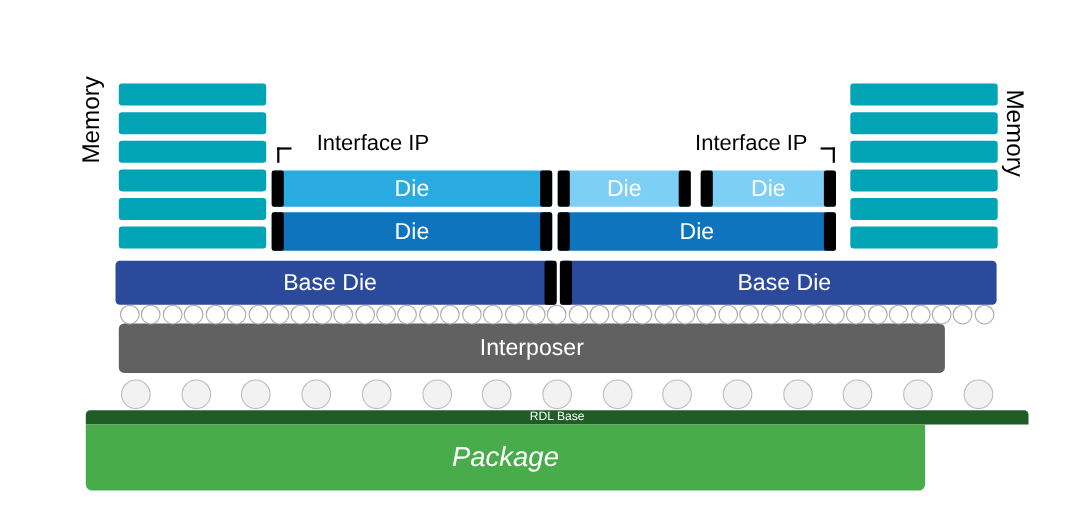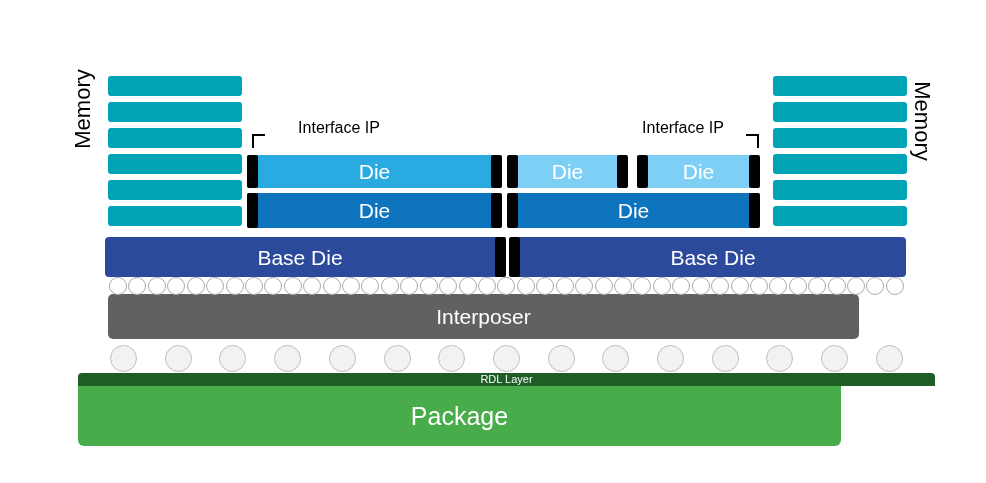--- a/index.html
+++ b/index.html
@@ -10,42 +10,42 @@
   .mem-label.left{left:83px;top:109px;transform:translate(-50%,-50%) rotate(-90deg);}
   .mem-label.right{left:922px;top:121px;transform:translate(-50%,-50%) rotate(90deg);}
 
   
   .mem-stack{position:absolute;top:76px;width:134px;display:flex;flex-direction:column;gap:6px;}
   .mem-stack.left{left:108px;}
   .mem-stack.right{left:773px;}
   .mem-bar{height:20px;background:var(--teal,#00A4B4);border-radius:3px;}
 
   
-  .ip-label{position:absolute;top:119px;transform:translateX(-50%);font-size:16px;color:#000;white-space:nowrap;}
+  .ip-label{position:absolute;top:119px;transform:translateX(-50%);font-size:20px;color:#000;white-space:nowrap;}
   .ip-label.left{left:339px;}
   .ip-label.right{left:683px;}
   .bracket{position:absolute;width:11px;height:12px;}
   .bracket.left{left:252px;top:134px;border-left:2.5px solid var(--interface-ip-black,#000);border-top:2.5px solid var(--interface-ip-black,#000);}
   .bracket.right{left:746px;top:134px;border-right:2.5px solid var(--interface-ip-black,#000);border-top:2.5px solid var(--interface-ip-black,#000);}
 
   
   .die-block{position:absolute;display:flex;align-items:stretch;border-radius:3px;}
   .ip-bar{flex:0 0 auto;width:11px;background:var(--interface-ip-black,#000);border-radius:2px;}
   .die-label{flex:1;display:flex;align-items:center;justify-content:center;color:#ffffff;font-size:21px;line-height:1;}
 
   
   .microbump-row{position:absolute;left:109px;top:277px;width:795px;height:18px;display:flex;justify-content:space-between;z-index:2;}
   .microbump{width:18px;height:18px;border-radius:50%;background:#ffffff;border:1px solid #aaaaaa;box-sizing:border-box;flex:0 0 auto;}
   .c4-bump-row{position:absolute;left:110px;top:345px;width:793px;height:27px;display:flex;justify-content:space-between;}
   .c4-bump{width:27px;height:27px;border-radius:50%;background:var(--bump-fill,#F2F2F2);border:1.5px solid var(--bump-border,#BDBDBD);box-sizing:border-box;flex:0 0 auto;}
 
   
   .interposer{position:absolute;left:108px;top:294px;width:751px;height:45px;background:var(--interposer-gray,#616161);border-radius:5px;display:flex;align-items:center;justify-content:center;color:#fff;font-size:21px;z-index:1;}
   .rdl{position:absolute;left:78px;top:373px;width:857px;height:13px;background:var(--rdl-dark-green,#1F5C26);border-radius:4px 4px 0 0;display:flex;align-items:center;justify-content:center;color:#fff;font-size:11px;line-height:1;}
-  .package{position:absolute;left:78px;top:386px;width:763px;height:60px;background:var(--package-green,#48AC4B);border-radius:0 0 6px 6px;display:flex;align-items:center;justify-content:center;color:#fff;font-size:25px;}
+  .package{position:absolute;left:78px;top:386px;width:763px;height:60px;background:var(--package-green,#48AC4B);border-radius:0 0 6px 6px;display:flex;align-items:center;justify-content:center;color:#fff;font-size:25px;font-style:italic;}
 </style>
 </head>
 <body>
 
 <div class="canvas">
 
   <div class="mem-label left">Memory</div>
   <div class="mem-label right">Memory</div>
 
   <div class="mem-stack left">
@@ -166,20 +166,20 @@
       <div class="c4-bump"></div>
       <div class="c4-bump"></div>
       <div class="c4-bump"></div>
       <div class="c4-bump"></div>
       <div class="c4-bump"></div>
       <div class="c4-bump"></div>
       <div class="c4-bump"></div>
     </div>
 
   <div class="rdl">
-    <span>RDL Layer</span>
+    <span>RDL Base</span>
   </div>
 
   <div class="package">
     <span>Package</span>
   </div>
 
 </div>
 
 </body></html>

